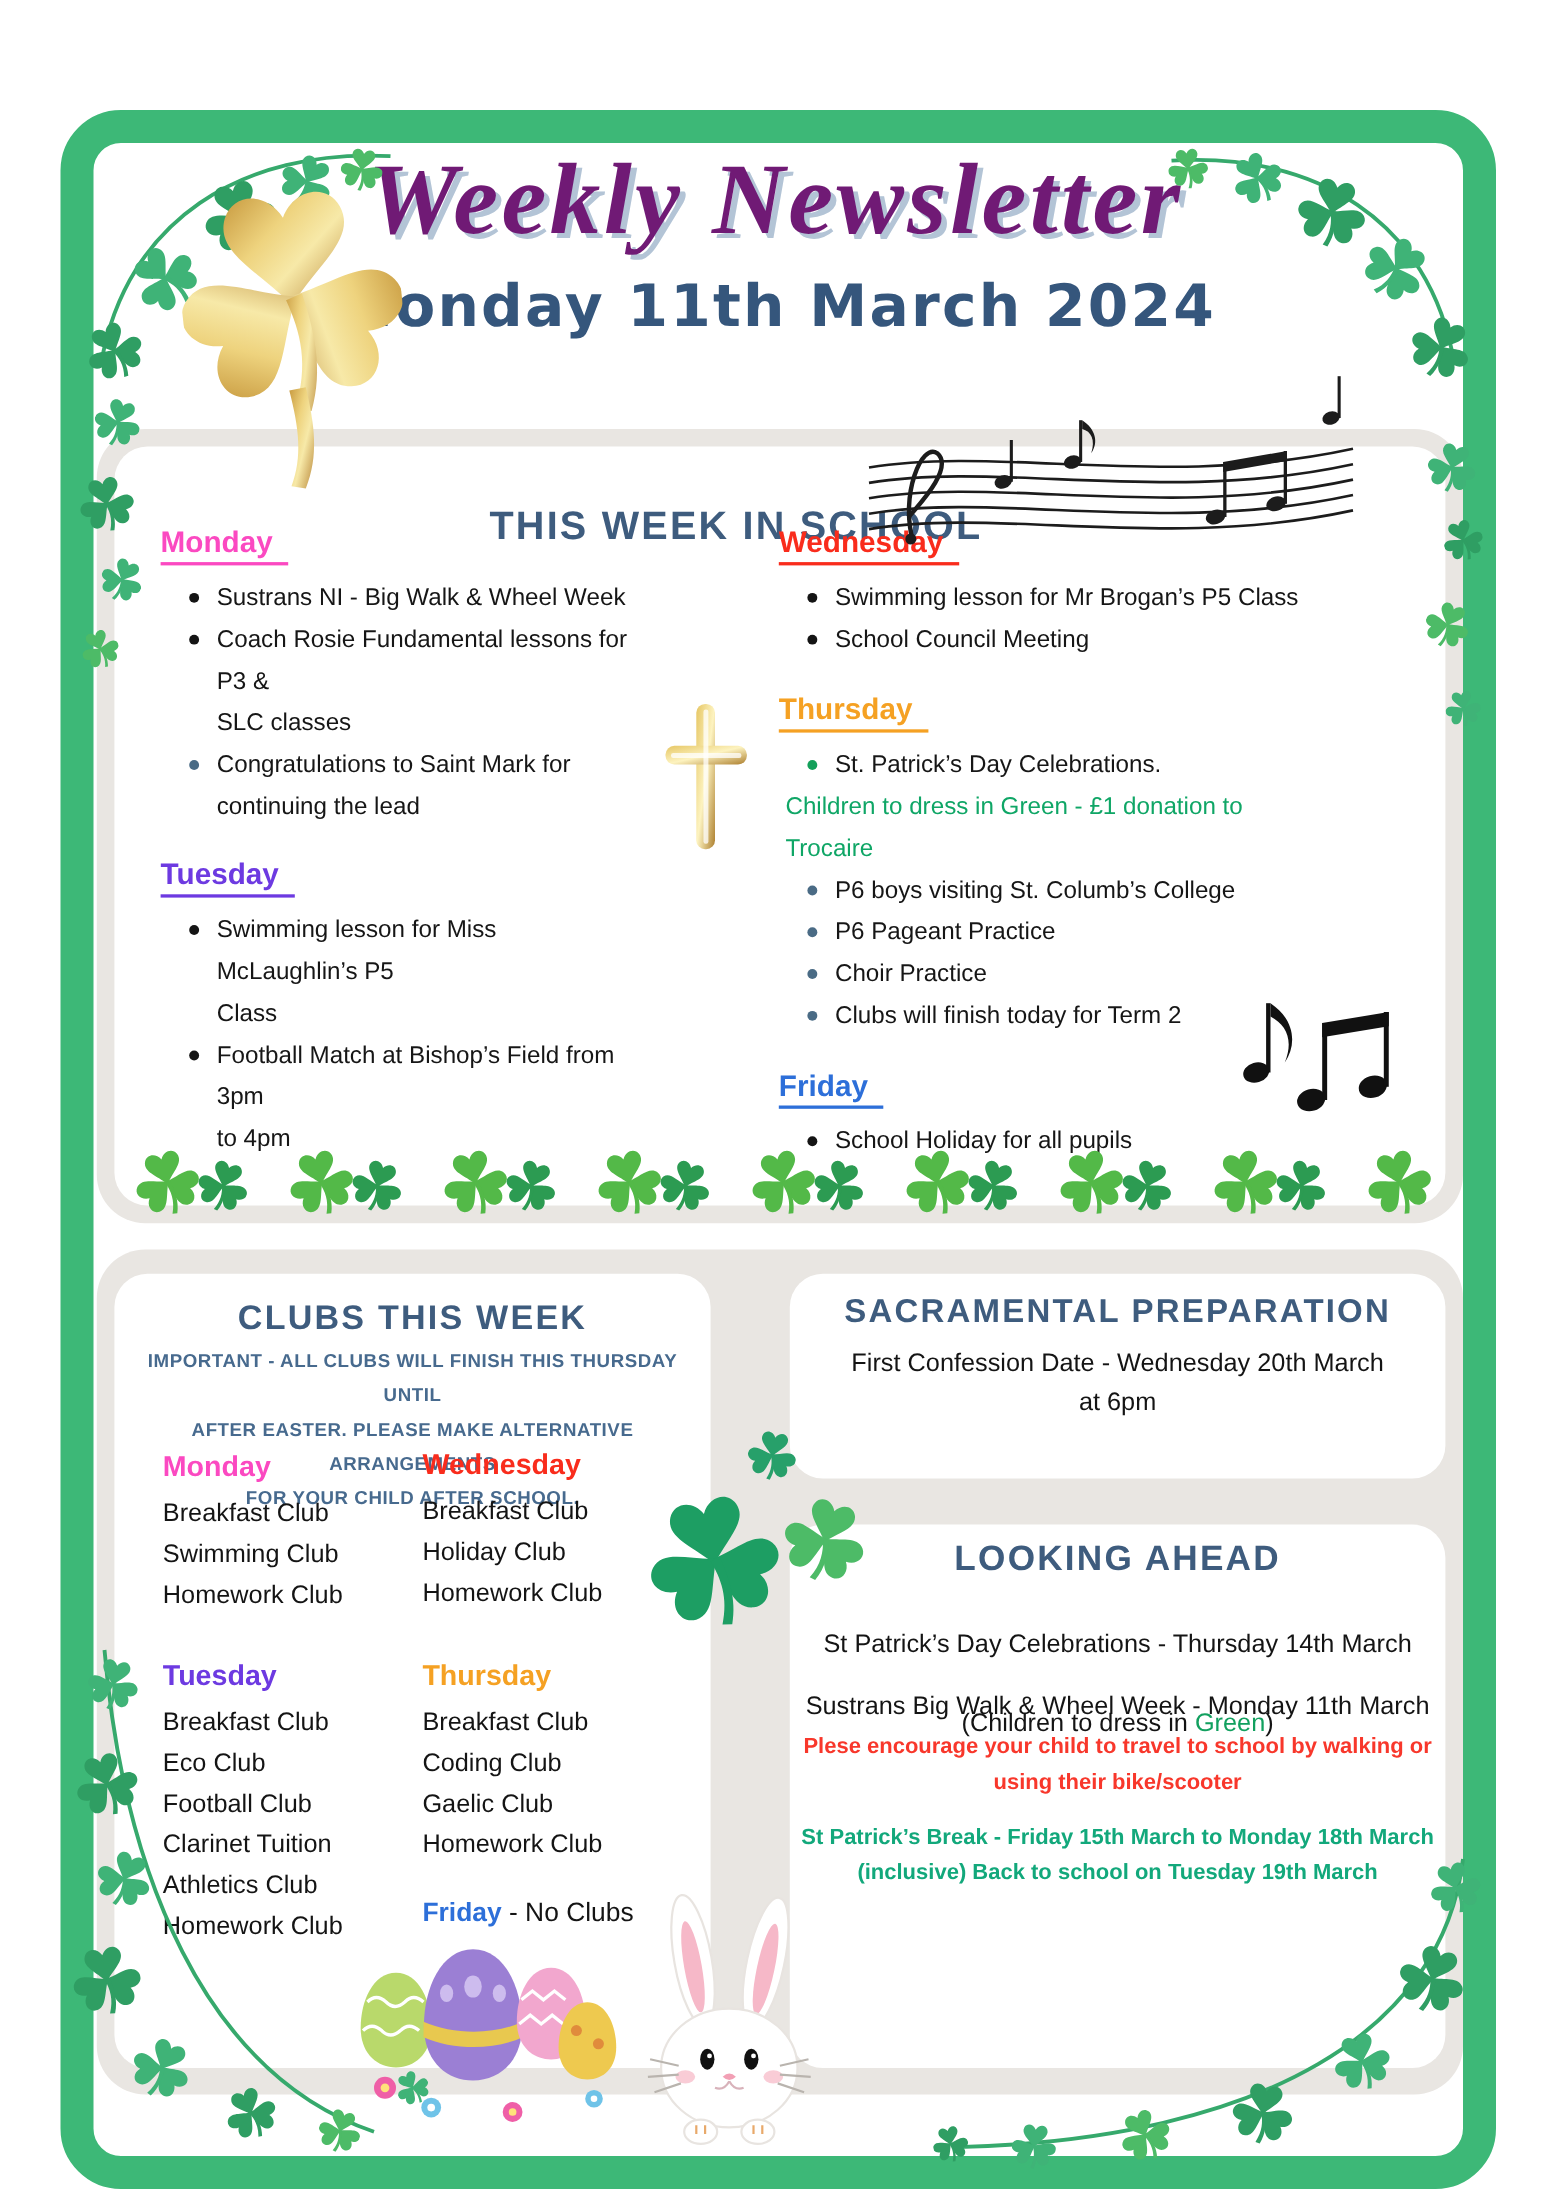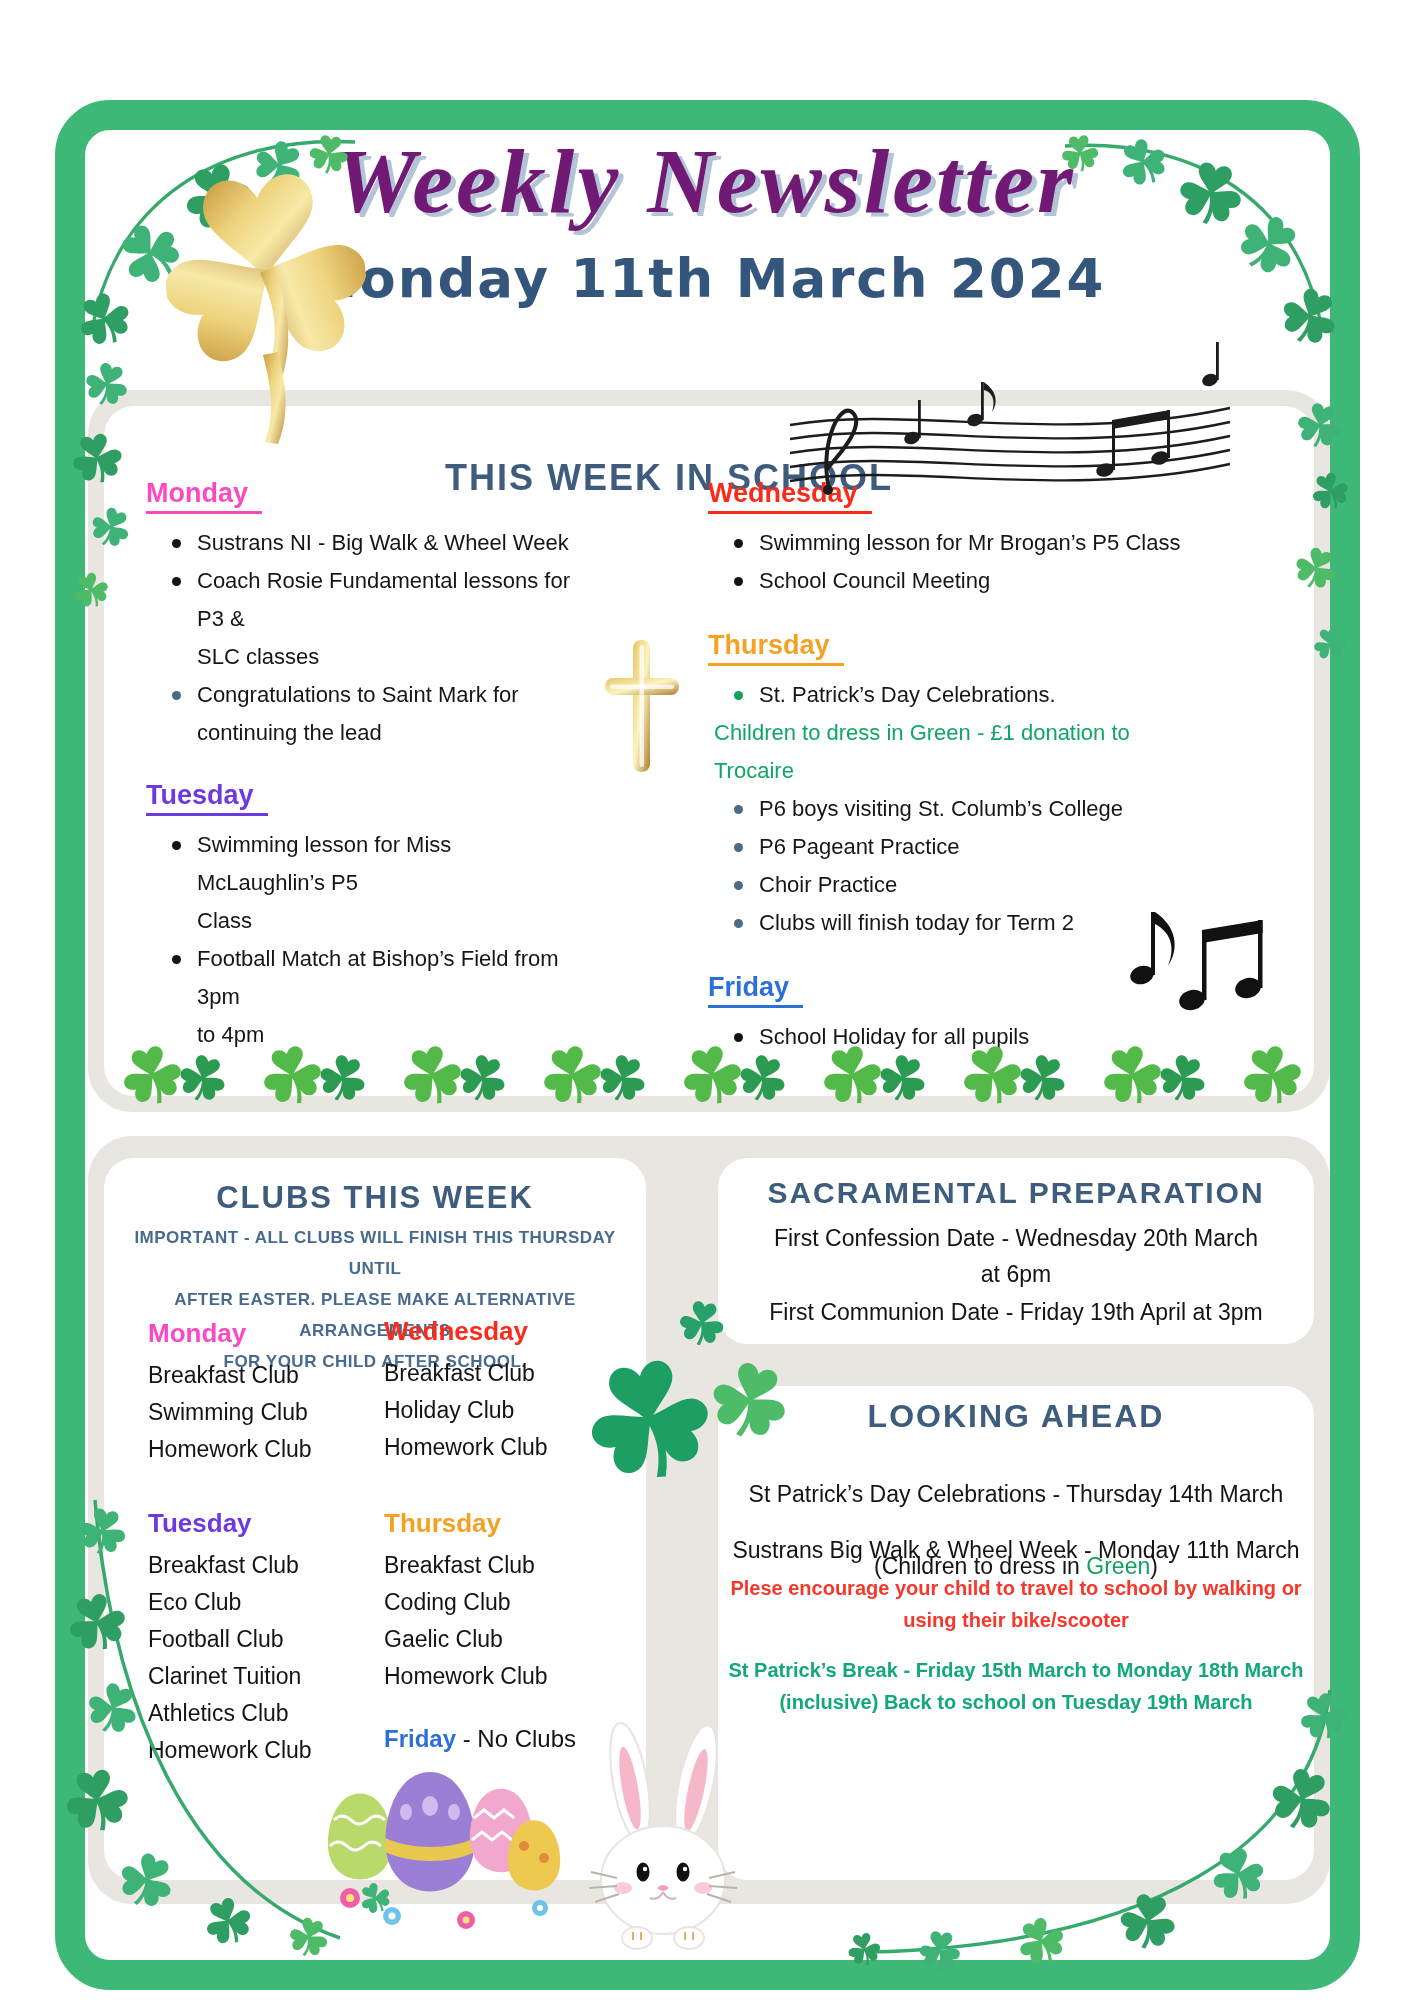--- a/index.html
+++ b/index.html
@@ -184,21 +184,20 @@
     <div class="club-item">Homework Club</div>
     <div style="height:30px;"></div>
     <div style="font-size:24px;">
       <span class="c-fri" style="font-weight:700;">Friday</span><span style="color:#141414;"> - No Clubs</span>
     </div>
   </div>
 
   <div class="content sec-title" style="left:718px;top:1176px;width:596px;font-size:30px;">SACRAMENTAL PREPARATION</div>
   <div class="content sacr-line" style="left:718px;top:1220px;width:596px;">First Confession Date - Wednesday 20th March
 at 6pm</div>
-  <div class="content sacr-line" style="left:718px;top:1294px;width:596px;">First Communion Date - Friday 19th April at 3pm</div>
 
   <div class="content sec-title" style="left:718px;top:1398px;width:596px;font-size:32px;">LOOKING AHEAD</div>
   <div class="content la-par" style="left:708px;top:1440px;width:616px;">
     <span>St Patrick’s Day Celebrations - Thursday 14th March</span><br>
     <span>(Children to dress in </span><span class="green-word">Green</span><span>)</span>
   </div>
   <div class="content la-par" style="left:708px;top:1532px;width:616px;">Sustrans Big Walk &amp; Wheel Week - Monday 11th March</div>
   <div class="content la-par la-red" style="left:708px;top:1572px;width:616px;">Plese encourage your child to travel to school by walking or
 using their bike/scooter</div>
   <div class="content la-par la-teal" style="left:708px;top:1654px;width:616px;">St Patrick’s Break - Friday 15th March to Monday 18th March

